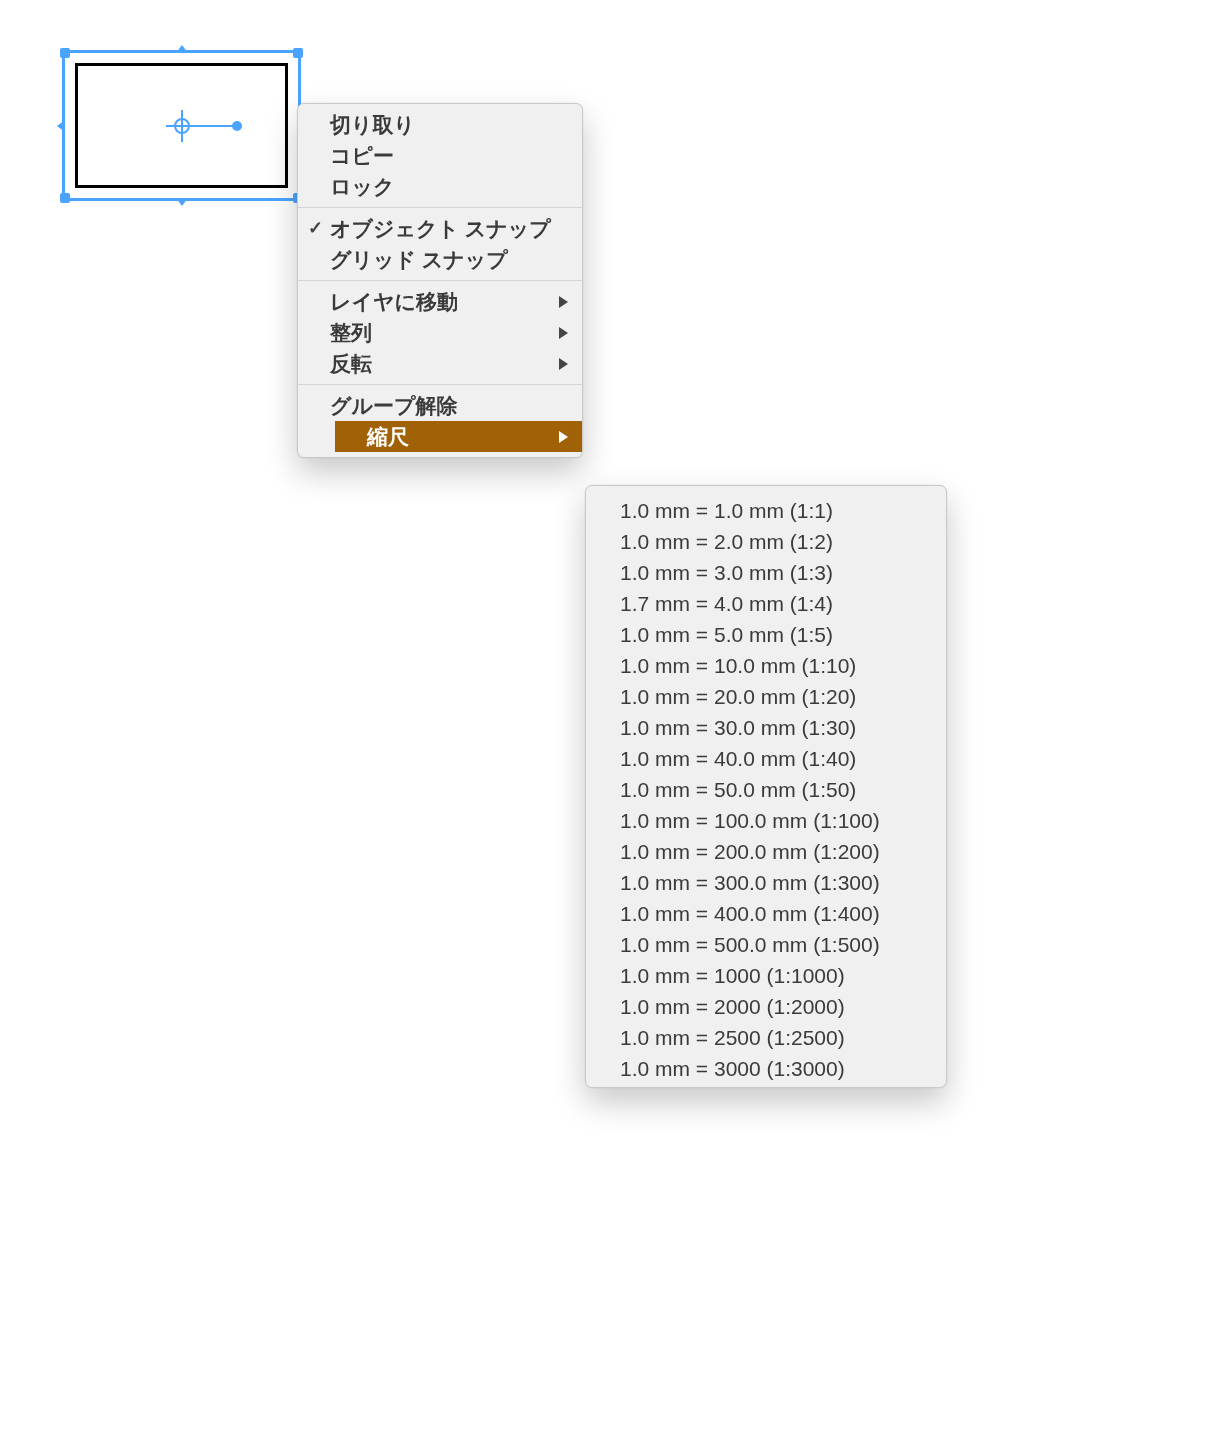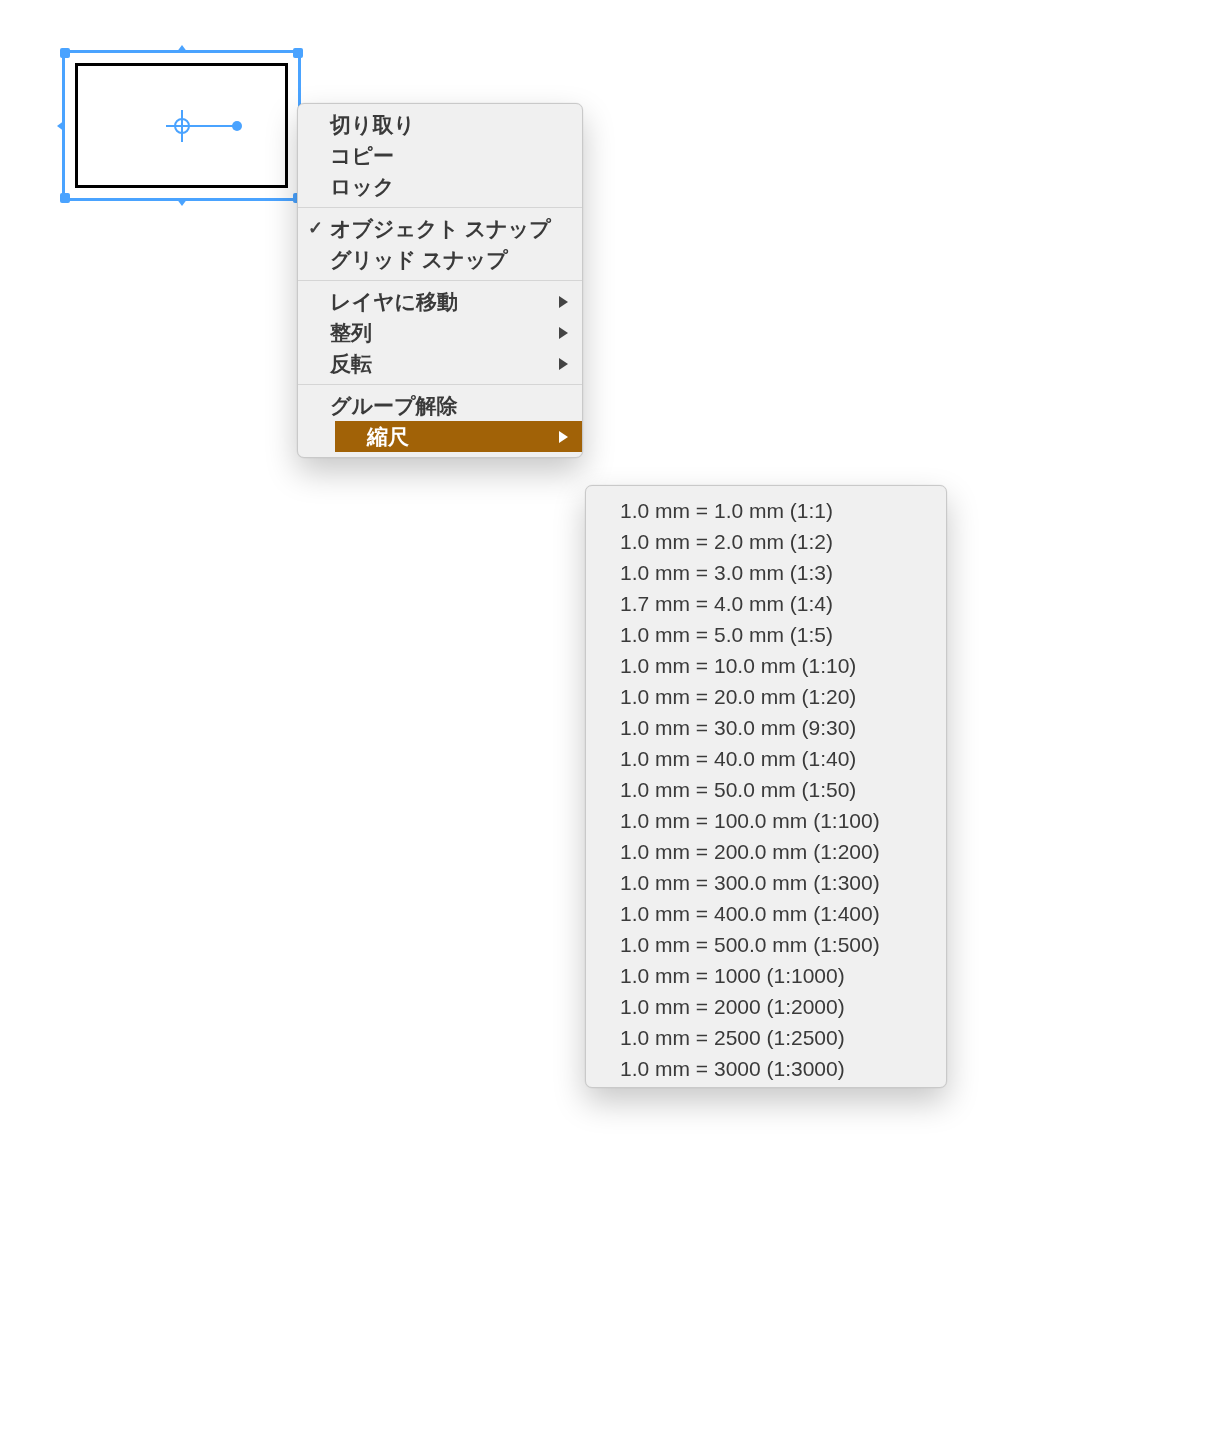--- a/index.html
+++ b/index.html
@@ -282,21 +282,21 @@
   <div class="sub-item">
       <span>1.0 mm = 5.0 mm (1:5)</span>
     </div>
   <div class="sub-item">
       <span>1.0 mm = 10.0 mm (1:10)</span>
     </div>
   <div class="sub-item">
       <span>1.0 mm = 20.0 mm (1:20)</span>
     </div>
   <div class="sub-item">
-      <span>1.0 mm = 30.0 mm (9:30)</span>
+      <span>1.0 mm = 30.0 mm (1:30)</span>
     </div>
   <div class="sub-item">
       <span>1.0 mm = 40.0 mm (1:40)</span>
     </div>
   <div class="sub-item">
       <span>1.0 mm = 50.0 mm (1:50)</span>
     </div>
   <div class="sub-item">
       <span>1.0 mm = 100.0 mm (1:100)</span>
     </div>

